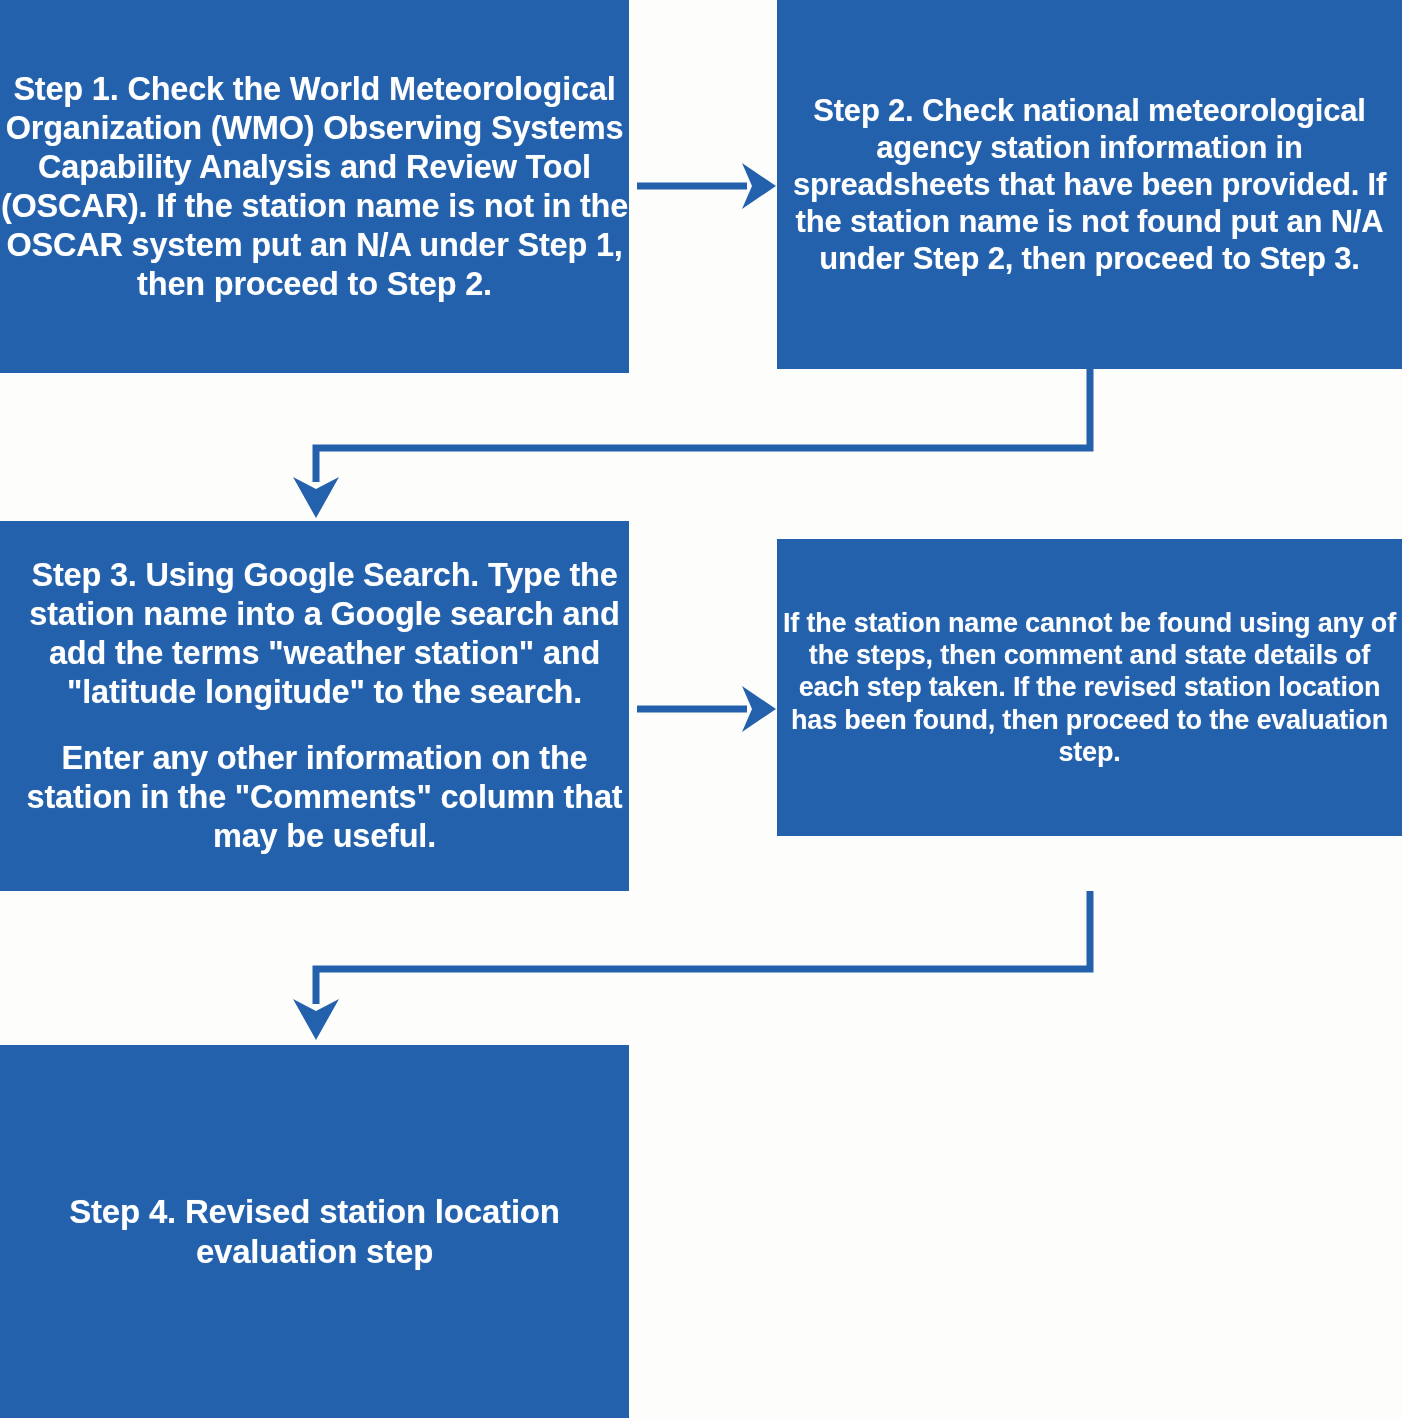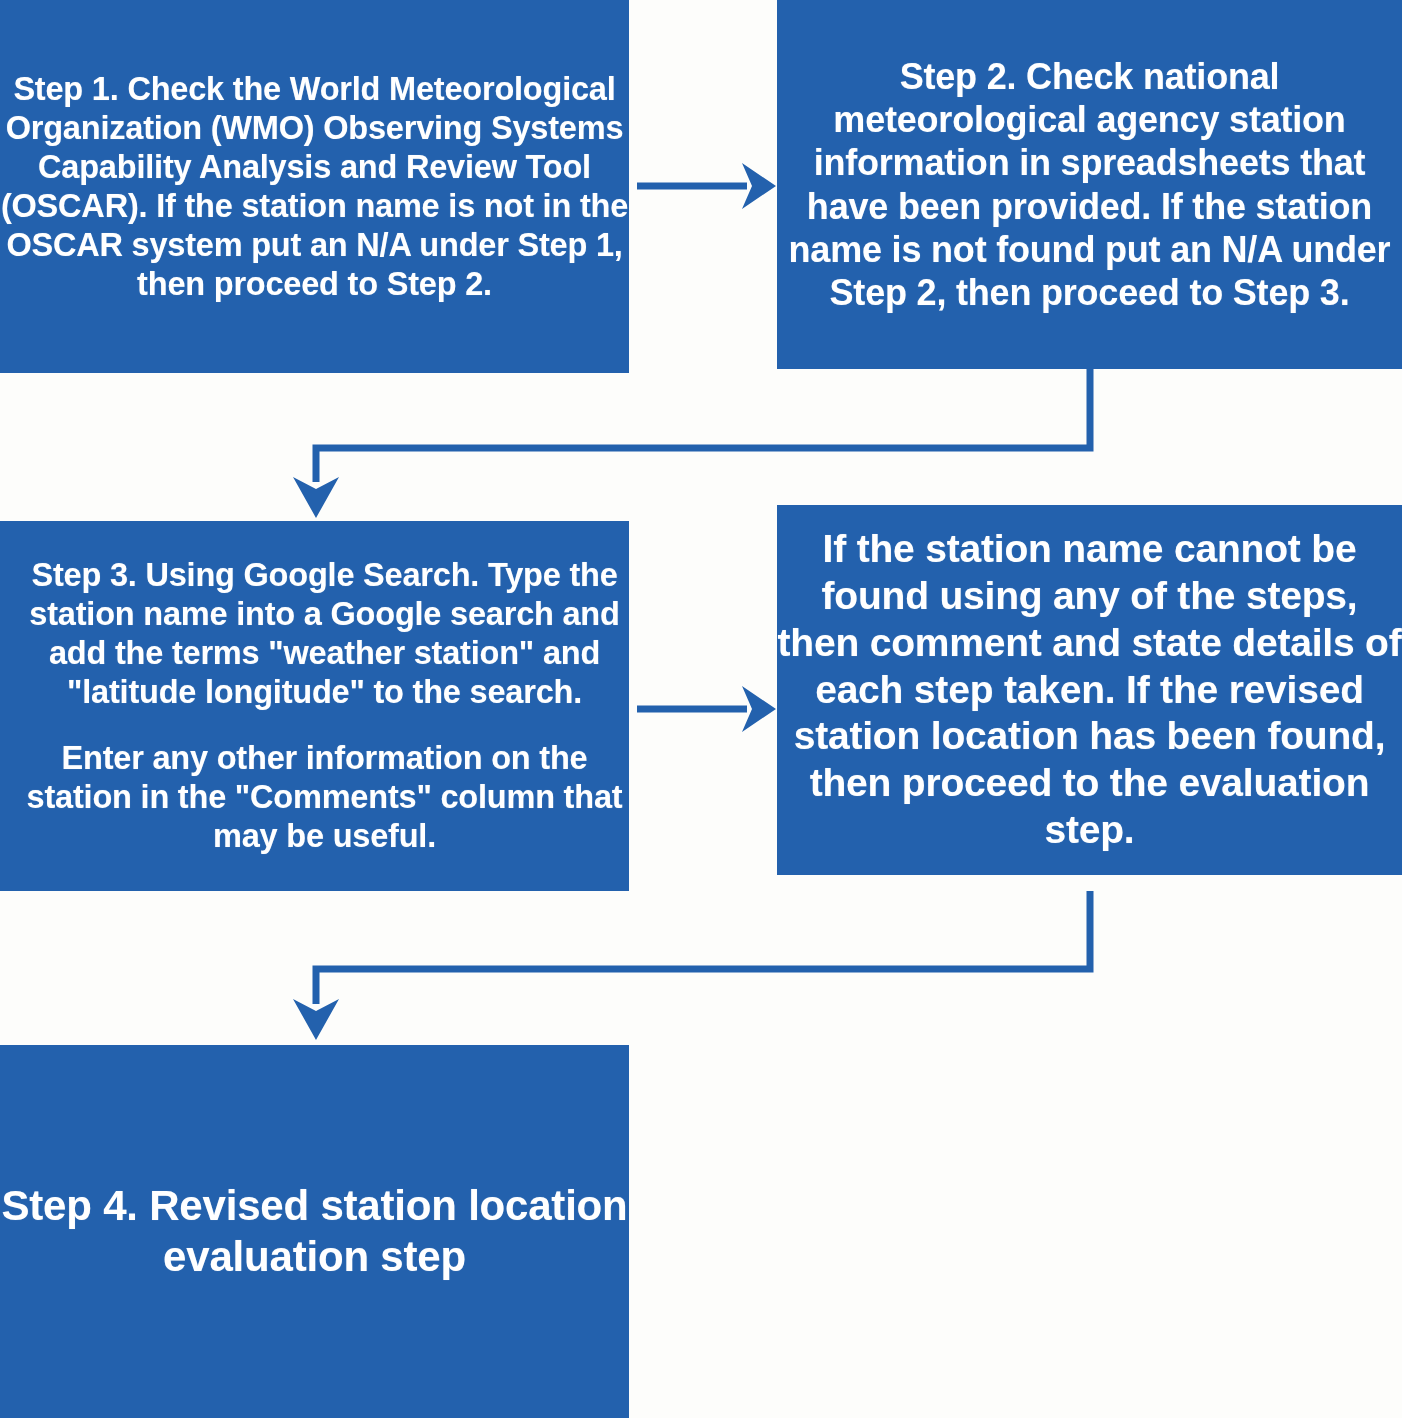--- a/index.html
+++ b/index.html
@@ -46,37 +46,37 @@
 
   
   #node-step1 {
     left: 0px;  top: 0px;
     width: 629px; height: 373px;
     font-size: 32.5px;
   }
   #node-step2 {
     left: 777px; top: 0px;
     width: 625px; height: 369px;
-    font-size: 36px;
+    font-size: 31px;
   }
   #node-step3 {
     left: 0px;  top: 521px;
     width: 629px; height: 370px;
     font-size: 32.5px;
     padding-left: 20px;
   }
   #node-fallback {
-    left: 777px; top: 505px;
-    width: 625px; height: 370px;
-    font-size: 39px;
+    left: 777px; top: 539px;
+    width: 625px; height: 297px;
+    font-size: 27px;
   }
   #node-step4 {
     left: 0px;  top: 1045px;
     width: 629px; height: 373px;
-    font-size: 42px;
+    font-size: 33px;
   }
   #node-step4 p { padding: 0 70px; }
   #node-step3 p { padding: 0 12px; }
 
   
   .conn {
     position: absolute;
     left: 0;
     top: 0;
     width: 1402px;

